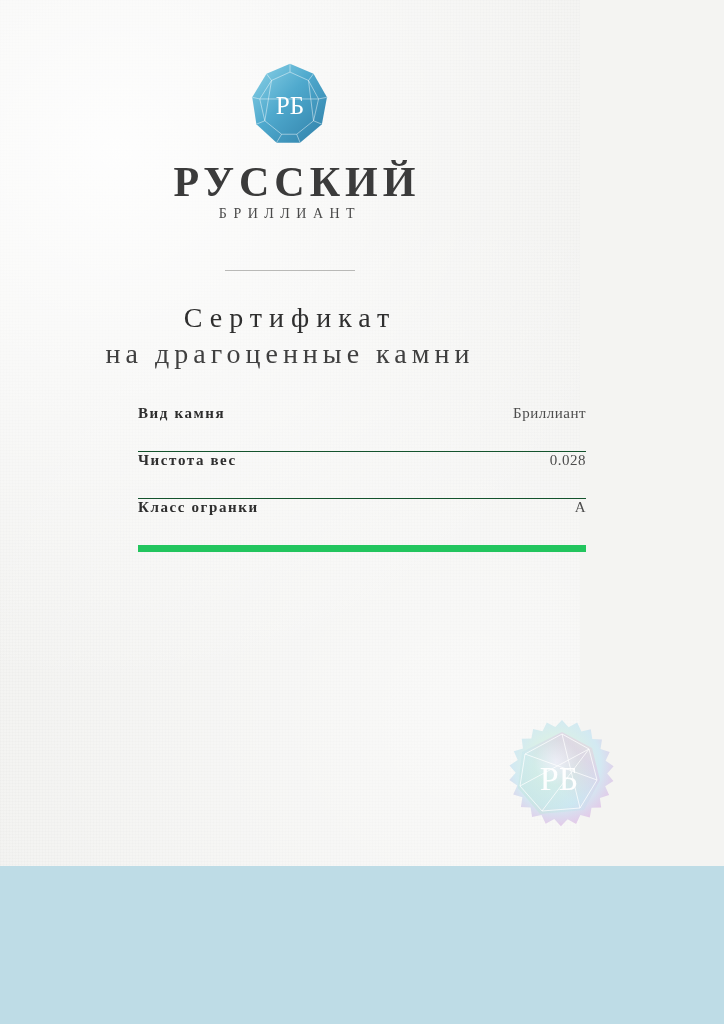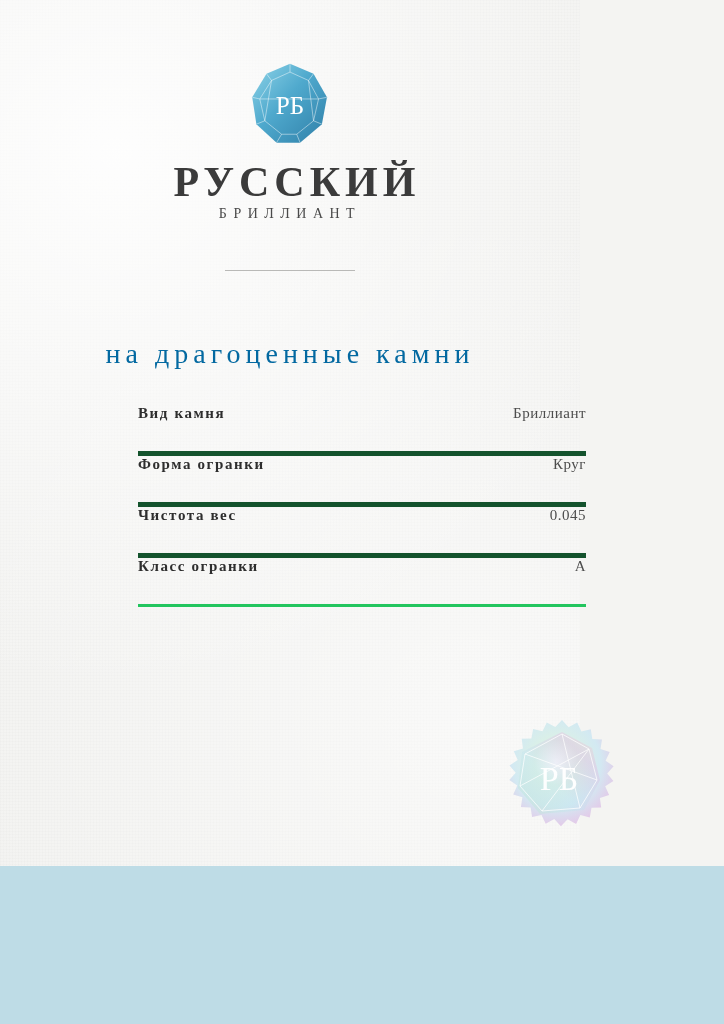--- a/index.html
+++ b/index.html
@@ -97,41 +97,41 @@
     font-family: "Liberation Serif", serif;
   }
   .cert-subtitle {
     position: absolute;
     top: 338px;
     left: 0;
     right: 0;
     text-align: center;
     font-size: 28px;
     letter-spacing: 5px;
-    color: #0369a1;
+    color: #404040;
     font-family: "Liberation Serif", serif;
   }
 
   
   .spec-table {
     position: absolute;
     top: 405px;
     left: 138px;
     width: 448px;
   }
   .spec-row {
     display: flex;
     align-items: baseline;
     justify-content: space-between;
     height: 44px;
-    border-bottom: 5px solid #14532d;
+    border-bottom: 1px solid #14532d;
     padding-bottom: 2px;
   }
   .spec-row:last-child {
-    border-bottom: 3px solid #22c55e;
+    border-bottom: 7px solid #22c55e;
   }
   .spec-label {
     font-size: 15px;
     letter-spacing: 1.6px;
     font-weight: 700;
     color: #2e2e2e;
     font-family: "Liberation Serif", serif;
   }
   .spec-value {
     font-size: 15px;
@@ -197,34 +197,31 @@
       </g>
       <text x="50" y="62" text-anchor="middle" font-family="Liberation Serif, serif" font-size="30" fill="#ffffff">РБ</text>
     </svg>
   </div>
 
   <div class="brand-name">РУССКИЙ</div>
   <div class="brand-sub">БРИЛЛИАНТ</div>
 
   <div class="divider-rule"></div>
 
+  <div class="cert-title">Сертификат</div>
   <div class="cert-subtitle">на драгоценные камни</div>
 
   <div class="spec-table">
     <div class="spec-row">
       <span class="spec-label">Вид камня</span>
       <span class="spec-value">Бриллиант</span>
     </div>
     <div class="spec-row">
-      <span class="spec-label">Форма огранки</span>
-      <span class="spec-value">Круг</span>
-    </div>
-    <div class="spec-row">
       <span class="spec-label">Чистота вес</span>
-      <span class="spec-value">0.045</span>
+      <span class="spec-value">0.028</span>
     </div>
     <div class="spec-row">
       <span class="spec-label">Класс огранки</span>
       <span class="spec-value">А</span>
     </div>
   </div>
 
   <svg class="seal" viewBox="0 0 140 140">
     <defs>
       <radialGradient id="sealGrad" cx="45%" cy="40%" r="70%">

